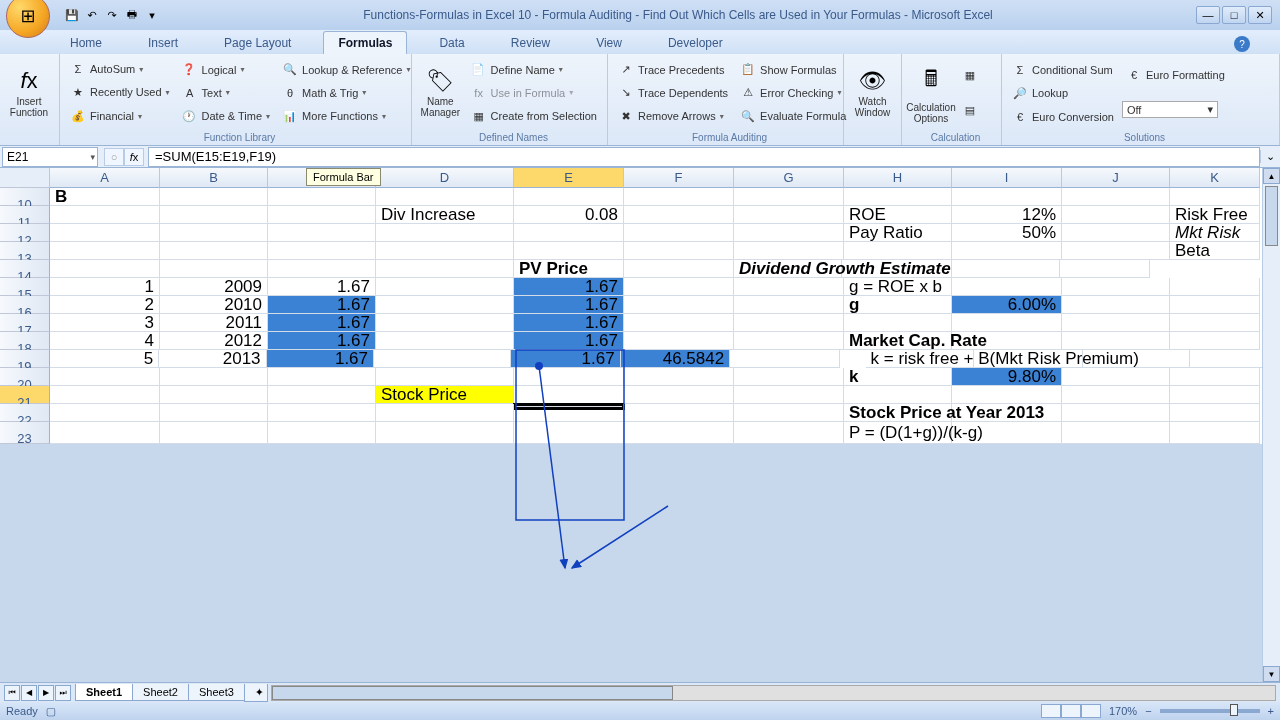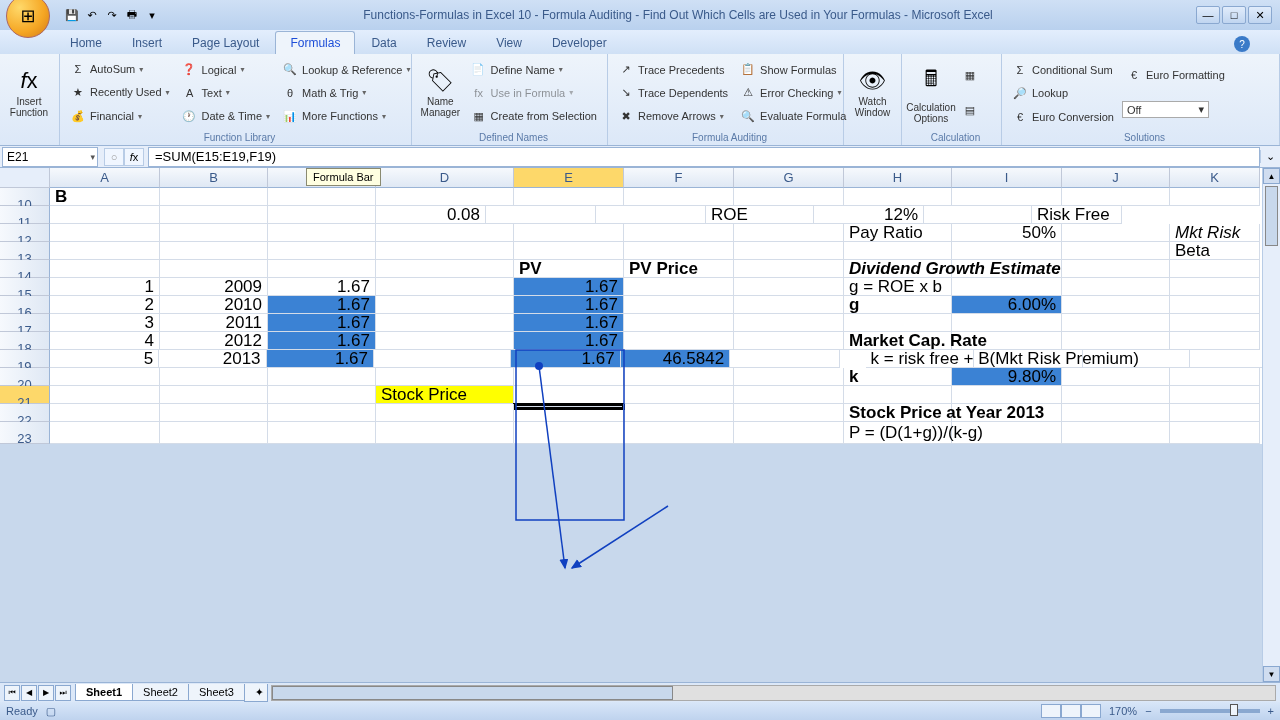--- a/index.html
+++ b/index.html
@@ -8,23 +8,23 @@
 
 .titlebar { height: 30px; background: linear-gradient(#cfe0f5,#b9d1ee); display: flex; align-items: center; padding: 0 4px; }
 .office-button { width: 44px; height: 44px; border-radius: 50%; background: radial-gradient(circle at 30% 30%, #ffd96a, #f5a623 60%, #d0781a); border: 1px solid #a66; margin: 2px 6px 0 2px; z-index: 10; position: relative; display:flex;align-items:center;justify-content:center; }
 .qat { display: flex; align-items: center; gap: 4px; margin-left: 8px; }
 .qat-icon { width: 16px; height: 16px; display:flex;align-items:center;justify-content:center; }
 .title { flex: 1; text-align: center; color: #3a5a8a; font-size: 12px; }
 .win-controls { display: flex; gap: 2px; margin-right: 4px; }
 .win-btn { width: 24px; height: 18px; background: linear-gradient(#e1ecfb,#c0d5f0); border: 1px solid #8aa8d0; border-radius: 2px; display:flex;align-items:center;justify-content:center; }
 
 
-.tabs { height: 24px; background: linear-gradient(#e3eefd,#cfe0f5); display: flex; align-items: flex-end; padding-left: 56px; gap: 2px; }
+.tabs { height: 24px; background: linear-gradient(#e3eefd,#cfe0f5); display: flex; align-items: flex-end; padding-left: 56px; gap: 18px; }
 .tab { padding: 4px 14px; color: #3a5a8a; font-size: 12px; cursor: pointer; }
-.tab.active { background: #eef4fb; border: 1px solid #9ab4d6; border-bottom: none; border-radius: 3px 3px 0 0; color: #1d4ed8; }
+.tab.active { background: #eef4fb; border: 1px solid #9ab4d6; border-bottom: none; border-radius: 3px 3px 0 0; color: #0f172a; font-weight: bold; }
 
 
 .ribbon { height: 92px; background: linear-gradient(#eef4fb,#dce8f8); border-bottom: 1px solid #9ab4d6; display: flex; }
 .rib-group { border-right: 1px solid #b8cce6; padding: 2px 6px; display: flex; flex-direction: column; position: relative; }
 .rib-group-label { position: absolute; bottom: 2px; left: 8px; right: 0; text-align: center; font-size: 10px; color: #5a7aa8; }
 .rib-content { display: flex; gap: 4px; height: 74px; }
 .rib-big { width: 46px; display: flex; flex-direction: column; align-items: center; justify-content: center; gap: 2px; padding: 2px; }
 .rib-big .icon { font-size: 22px; }
 .rib-big .label { font-size: 10px; text-align: center; line-height: 1.1; color: #333; }
 .rib-col { display: flex; flex-direction: column; justify-content: space-around; padding: 2px 0; }
@@ -279,21 +279,21 @@
         <div class="rib-small">
             <span class="icon">€</span>
             <span>Euro Conversion</span>
           </div>
       </div>
       <div class="rib-col">
         <div class="rib-small">
             <span class="icon">€</span>
             <span>Euro Formatting</span>
           </div>
-        <div class="rib-small" style="border:1px solid #aaa;background:white;width:87px;padding:1px 4px">
+        <div class="rib-small" style="border:1px solid #aaa;background:white;width:96px;padding:1px 4px">
             <span>Off</span>
             <span style="margin-left:auto">▾</span>
           </div>
       </div>
     </div>
     <div class="rib-group-label">Solutions</div>
   </div>
 </div>
 
 <div class="formula-row">
@@ -341,20 +341,21 @@
         <div class="cell cH"></div>
         <div class="cell cI"></div>
         <div class="cell cJ"></div>
         <div class="cell cK"></div>
       </div>
       <div class="row">
         <div class="row-h">11</div>
         <div class="cell cA"></div>
         <div class="cell cB"></div>
         <div class="cell cC"></div>
+        <div class="cell cD">Div Increase</div>
         <div class="cell cE right">0.08</div>
         <div class="cell cF"></div>
         <div class="cell cG"></div>
         <div class="cell cH">ROE</div>
         <div class="cell cI right">12%</div>
         <div class="cell cJ"></div>
         <div class="cell cK" style="overflow: visible; z-index: 2;">Risk Free</div>
       </div>
       <div class="row">
         <div class="row-h">12</div>
@@ -383,21 +384,20 @@
         <div class="cell cI"></div>
         <div class="cell cJ"></div>
         <div class="cell cK">Beta</div>
       </div>
       <div class="row">
         <div class="row-h">14</div>
         <div class="cell cA"></div>
         <div class="cell cB"></div>
         <div class="cell cC"></div>
         <div class="cell cD"></div>
-        <div class="cell cE bold">PV</div>
         <div class="cell cF bold">PV Price</div>
         <div class="cell cG"></div>
         <div class="cell cH bold" style="overflow: visible; z-index: 2; font-style: italic;">Dividend Growth Estimate</div>
         <div class="cell cI"></div>
         <div class="cell cJ"></div>
         <div class="cell cK"></div>
       </div>
       <div class="row">
         <div class="row-h">15</div>
         <div class="cell cA right">1</div>

